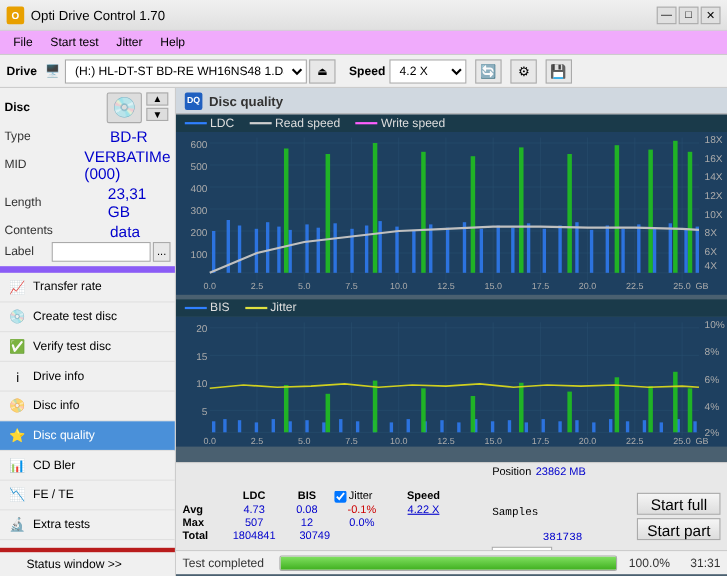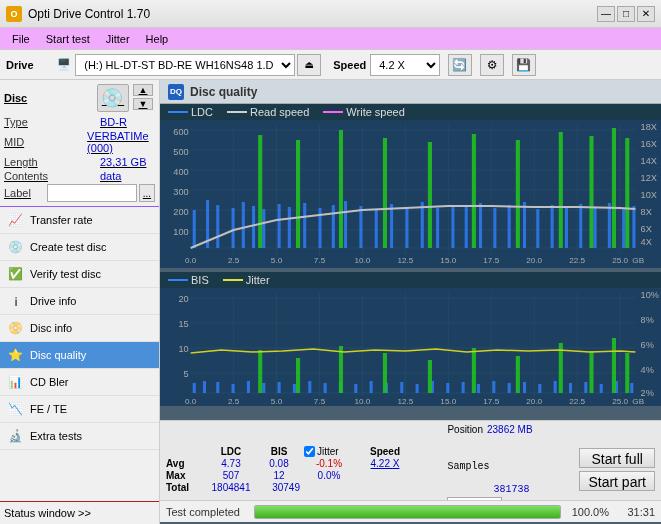--- a/index.html
+++ b/index.html
@@ -79,21 +79,21 @@
       border-bottom: 1px solid #ccc;
       display: flex;
       align-items: center;
       height: 30px;
       padding: 0 6px;
       gap: 4px;
     }
     .drive-label {
       font-size: 11px;
       font-weight: bold;
-      margin-right: 20px;
+      margin-right: 4px;
     }
     .drive-select {
       background: white;
       border: 1px solid #aaa;
       padding: 2px 4px;
       font-size: 11px;
       height: 22px;
       width: 220px;
     }
     .eject-btn {
@@ -144,23 +144,22 @@
       width: 160px;
       min-width: 160px;
       background: #f0f0f0;
       border-right: 1px solid #ccc;
       display: flex;
       flex-direction: column;
     }
 
     
     .disc-info-panel {
-      border-bottom: 1px solid #8b5cf6;
+      border-bottom: 6px solid #8b5cf6;
       padding: 4px;
-      text-decoration: underline;
     }
     .disc-header {
       display: flex;
       align-items: center;
       justify-content: space-between;
       margin-bottom: 4px;
     }
     .disc-title {
       font-weight: bold;
       font-size: 11px;
@@ -171,21 +170,21 @@
       margin-bottom: 2px;
       font-size: 11px;
       gap: 44px;
     }
     .disc-row-label {
       width: 52px;
       color: #333;
     }
     .disc-row-value {
       color: #0000cc;
-      font-size: 11px;
+      font-size: 14px;
     }
     .label-input-row {
       display: flex;
       align-items: center;
       gap: 2px;
       margin-top: 2px;
     }
     .label-input {
       width: 90px;
       height: 18px;
@@ -227,22 +226,22 @@
       width: 16px;
       height: 16px;
       display: flex;
       align-items: center;
       justify-content: center;
       font-size: 12px;
     }
 
     
     .status-window-btn {
-      border-top: 1px solid #b91c1c;
-      padding: 5px 4px;
+      border-top: 4px solid #b91c1c;
+      padding: 5px 24px;
       cursor: pointer;
       font-size: 11px;
       background: #f0f0f0;
       display: flex;
       align-items: center;
       gap: 4px;
     }
 
     
     .content-area {

